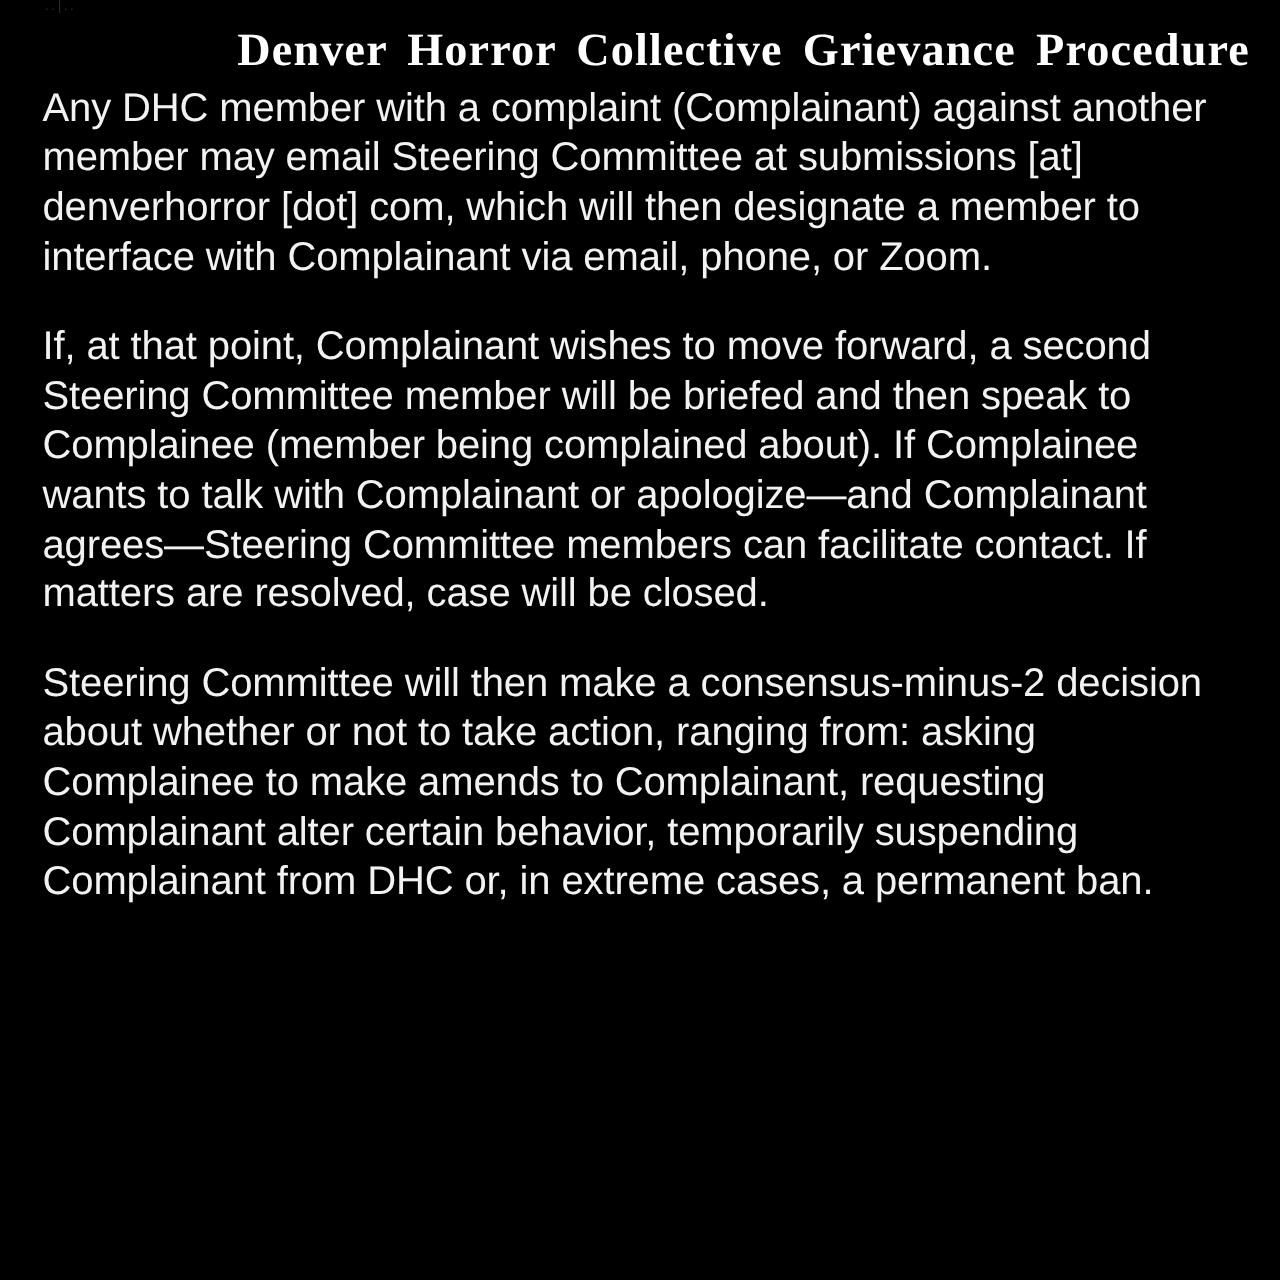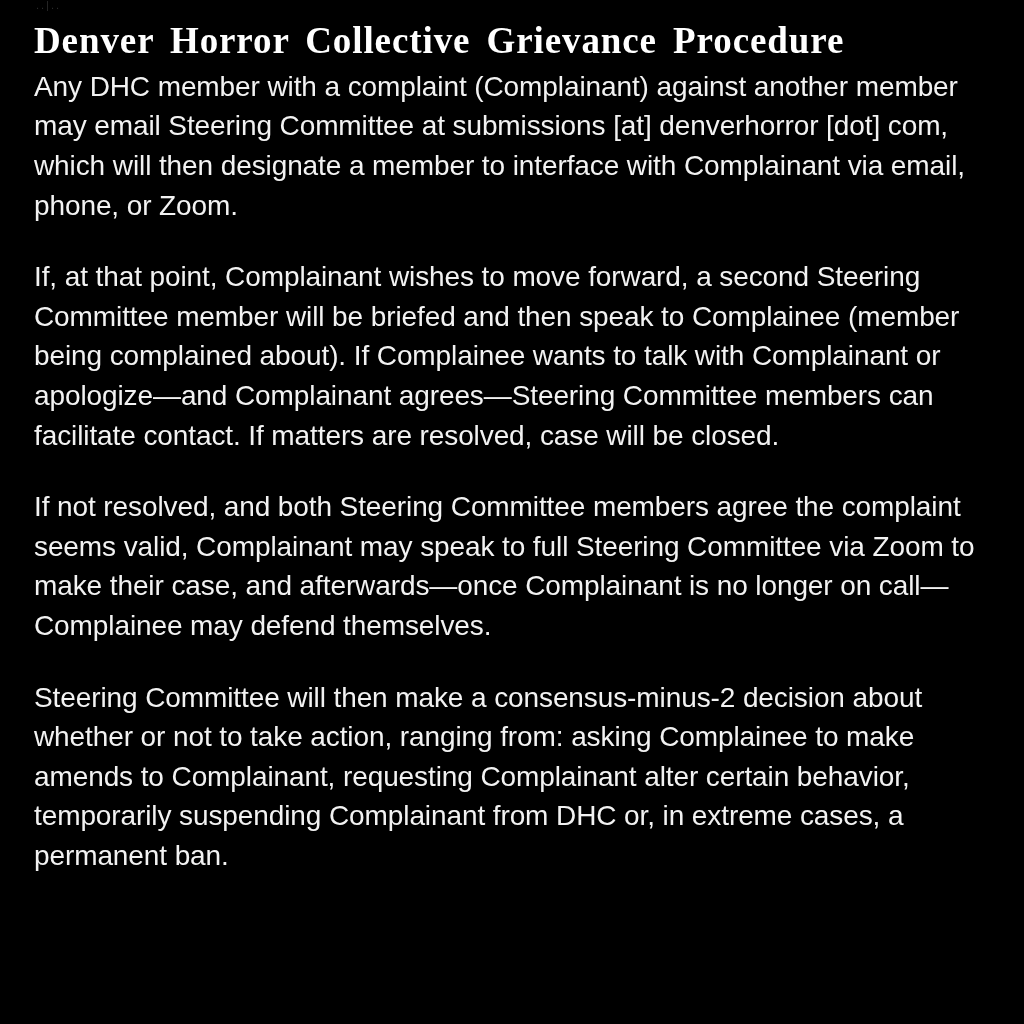--- a/index.html
+++ b/index.html
@@ -19,30 +19,30 @@
     height: 1024px;
     box-sizing: border-box;
     padding: 4px 24px 0 34px;
     background: #000000;
     position: relative;
   }
   .doc-title {
     font-family: "Liberation Serif", serif;
     font-size: 37px;
     line-height: 1.05;
-    text-align: left;
+    text-align: right;
     letter-spacing: 0.9px;
     word-spacing: 6px;
     margin: 18px 0 6px 0;
     color: #ffffff;
     white-space: nowrap;
   }
   .body-text {
     font-family: "Liberation Sans", sans-serif;
-    font-size: 28px;
+    font-size: 32px;
     line-height: 39.6px;
     color: #f2f2f2;
     letter-spacing: -0.1px;
   }
   .para {
     margin: 0 0 32px 0;
     padding-right: 18px;
   }
   .para:last-child {
     margin-bottom: 0;
@@ -62,17 +62,16 @@
 
 <div class="page">
 
   <div class="corner-mark">..|..</div>
 
   <h1 class="doc-title">Denver Horror Collective Grievance Procedure</h1>
 
   <div class="body-text">
     <p class="para">Any DHC member with a complaint (Complainant) against another member may email Steering Committee at submissions [at] denverhorror [dot] com, which will then designate a member to interface with Complainant via email, phone, or Zoom.</p>
     <p class="para">If, at that point, Complainant wishes to move forward, a second Steering Committee member will be briefed and then speak to Complainee (member being complained about). If Complainee wants to talk with Complainant or apologize—and Complainant agrees—Steering Committee members can facilitate contact. If matters are resolved, case will be closed.</p>
-    <p class="para">If not resolved, and both Steering Committee members agree the complaint seems valid, Complainant may speak to full Steering Committee via Zoom to make their case, and afterwards—once Complainant is no longer on call—Complainee may defend themselves.</p>
     <p class="para">Steering Committee will then make a consensus-minus-2 decision about whether or not to take action, ranging from: asking Complainee to make amends to Complainant, requesting Complainant alter certain behavior, temporarily suspending Complainant from DHC or, in extreme cases, a permanent ban.</p>
   </div>
 
 </div>
 
 </body></html>

